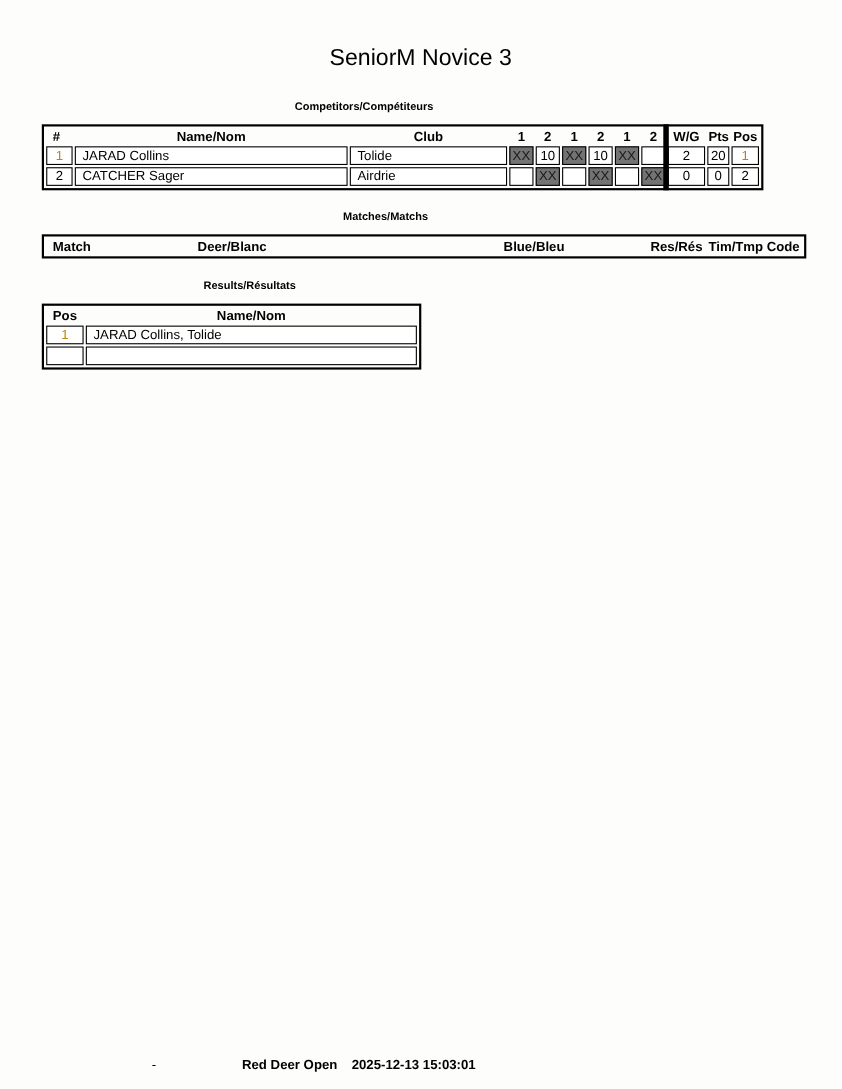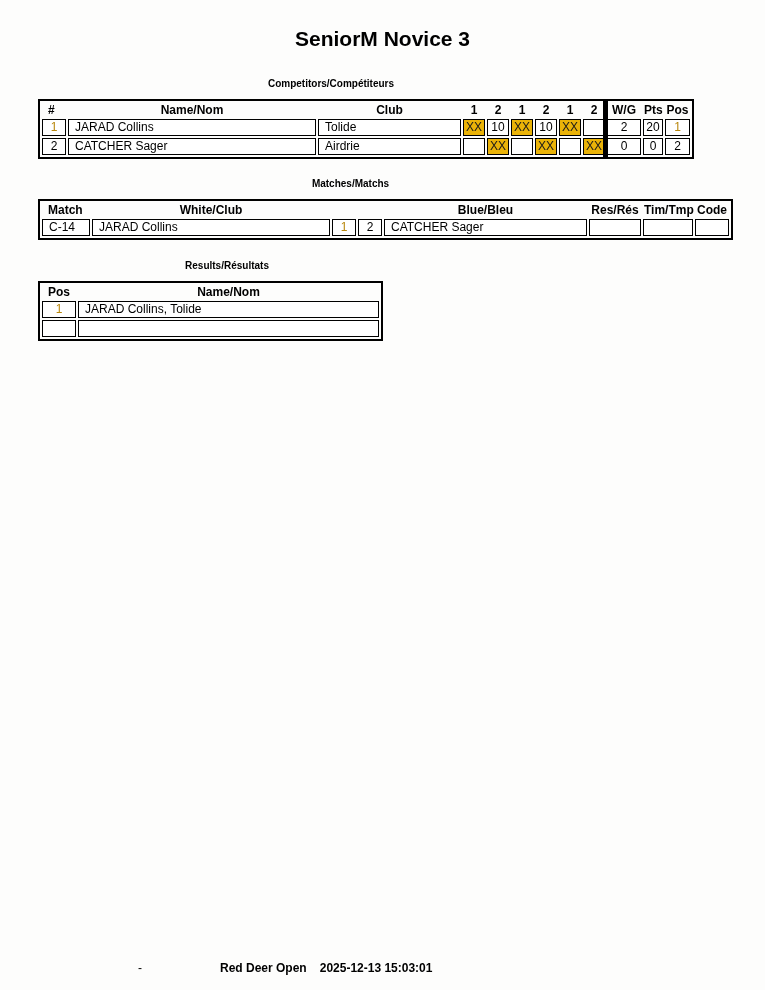--- a/index.html
+++ b/index.html
@@ -3,22 +3,22 @@
 <meta charset="utf-8">
 <style>
   * { box-sizing: border-box; margin: 0; padding: 0; }
   html { background: #fff; }
   body {
     width: 765px; height: 990px; position: relative;
     background: #fdfdfc; color: #000;
     font-family: "Liberation Sans", sans-serif;
   }
   .title {
-    padding-top: 27px; text-align: center;
-    font-size: 21px; font-weight: bold; line-height: 23px;
+    padding-top: 41px; text-align: center;
+    font-size: 21px; font-weight: normal; line-height: 23px;
   }
   .section-heading {
     font-size: 10px; font-weight: bold; text-align: center; line-height: 15px;
   }
   #competitors-heading { width: 662px; margin-top: 26px; }
   #matches-heading     { width: 701px; margin-top: 17px; }
   #results-heading     { width: 420px; margin-top: 18px; margin-left: 17px; }
   .tbl-wrap { position: relative; margin-left: 38px; margin-top: 8px; }
   table {
     border-collapse: separate; border-spacing: 2px;
@@ -35,21 +35,21 @@
   td {
     border: 1px solid #000; background: #fff;
     font-size: 12px; height: 17px; line-height: 15px;
     padding: 0 2px; vertical-align: middle; text-align: center;
     overflow: hidden; white-space: nowrap;
   }
   .al { text-align: left; }
   .pad { padding-left: 6px; }
   .b { font-weight: bold; }
   .gold { color: var(--gold, #b8860b); }
-  .xx { background: #eab308; color: #1a1a1a; }
+  .xx { background: #737373; color: #1a1a1a; }
   .wg-divider {
     position: absolute; left: 565px; top: 0; width: 5px; height: 100%;
     background: #000;
   }
   .footer { position: absolute; top: 961px; left: 0; width: 765px; font-size: 12px; }
   .footer .dash { position: absolute; left: 138px; top: 0; }
   .footer .main { position: absolute; left: 220px; top: 0; font-weight: bold; }
   .footer .ts { margin-left: 13px; }
 </style>
 </head>
@@ -135,40 +135,30 @@
         <col style="width:24px">
         <col style="width:24px">
       <col style="width:203px">
         <col style="width:52px">
         <col style="width:50px">
         <col style="width:34px">
     </colgroup>
     <thead>
       <tr>
         <th class="al pad">Match</th>
-        <th>White/Club</th>
+        <th>Deer/Blanc</th>
         <th></th>
         <th></th>
         <th>Blue/Bleu</th>
         <th>Res/Rés</th>
         <th>Tim/Tmp</th>
         <th>Code</th>
       </tr>
     </thead>
     <tbody>
-      <tr>
-        <td class="al pad">C-14</td>
-        <td class="al pad">JARAD Collins</td>
-        <td class="gold">1</td>
-        <td>2</td>
-        <td class="al pad">CATCHER Sager</td>
-        <td></td>
-        <td></td>
-        <td></td>
-      </tr>
     </tbody>
   </table>
 </div>
 
 <div class="section-heading" id="results-heading">Results/Résultats</div>
 
 <div class="tbl-wrap">
   <table id="results-table">
     <colgroup>
       <col style="width:34px">

